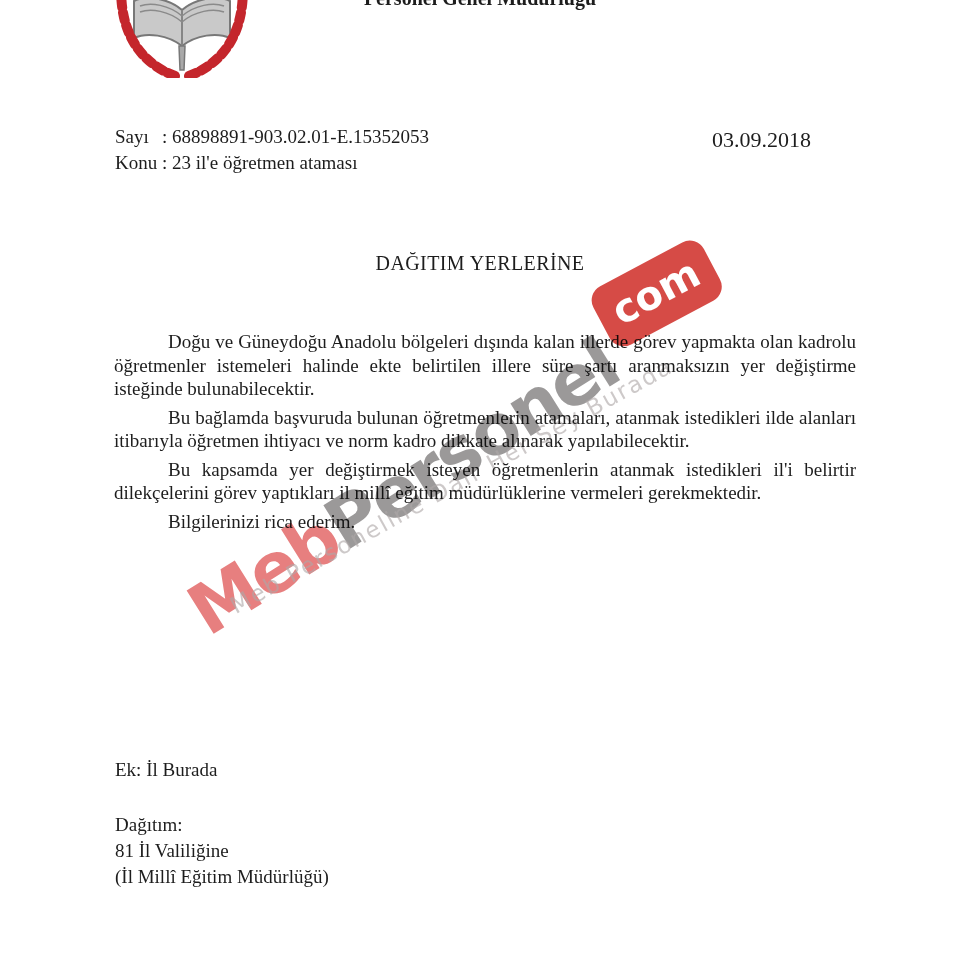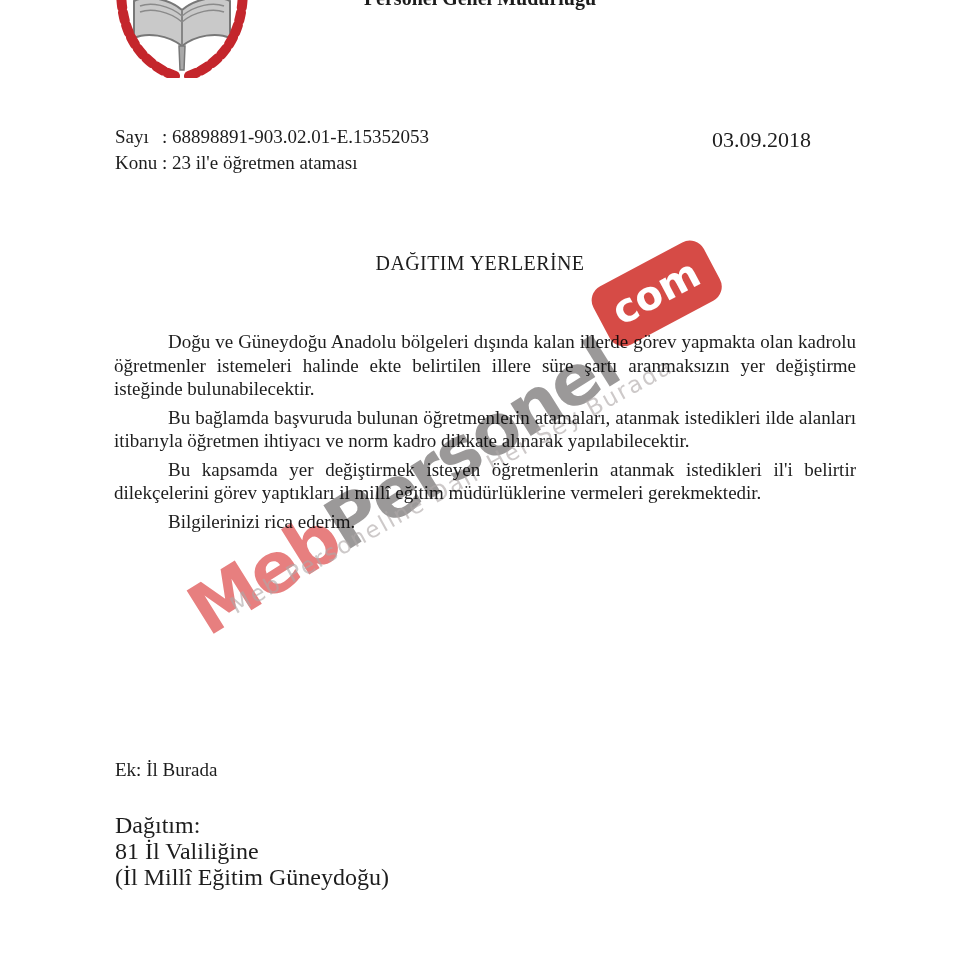--- a/index.html
+++ b/index.html
@@ -34,21 +34,21 @@
   .doc-title{position:absolute; left:0; top:252px; width:960px; text-align:center;
     font-size:20px; letter-spacing:0.4px;}
   
   .body{position:absolute; left:114px; top:330px; width:742px; font-size:19px;}
   .body p{margin:0 0 5px 0; text-indent:54px; text-align:justify; line-height:23.5px;}
   
   .signature{position:absolute; left:557px; top:629px; width:300px; text-align:center;
     font-size:19px; line-height:26px;}
   
   .attachment{position:absolute; left:115px; top:759px; font-size:19px;}
-  .distribution{position:absolute; left:115px; top:812px; font-size:24px; line-height:26px;}
+  .distribution{position:absolute; left:115px; top:812px; font-size:19px; line-height:26px;}
   
   .watermark{position:absolute; inset:0; pointer-events:none; mix-blend-mode:multiply;}
   .wm-main{
     position:absolute; left:150px; top:402px; width:600px; height:112px;
     display:flex; align-items:center; transform:rotate(-32deg);
     font-family:"DejaVu Sans","Liberation Sans",sans-serif; font-weight:bold;
     font-size:70px; letter-spacing:-2px; white-space:nowrap;
   }
   .wm-meb{color:var(--wm-red);}
   .wm-personel{color:var(--wm-gray);}
@@ -107,21 +107,21 @@
     <p>Bu bağlamda başvuruda bulunan öğretmenlerin atamaları, atanmak istedikleri ilde alanları itibarıyla öğretmen ihtiyacı ve norm kadro dikkate alınarak yapılabilecektir.</p>
     <p>Bu kapsamda yer değiştirmek isteyen öğretmenlerin atanmak istedikleri il'i belirtir dilekçelerini görev yaptıkları il millî eğitim müdürlüklerine vermeleri gerekmektedir.</p>
     <p>Bilgilerinizi rica ederim.</p>
   </div>
 
 
   <div class="attachment">Ek: İl Burada</div>
   <div class="distribution">
     <div>Dağıtım:</div>
     <div>81 İl Valiliğine</div>
-    <div>(İl Millî Eğitim Güneydoğu)</div>
+    <div>(İl Millî Eğitim Müdürlüğü)</div>
   </div>
 
   <div class="watermark">
     <div class="wm-main">
       <span class="wm-meb">Meb</span>
         <span class="wm-personel">Personel</span>
         <span class="wm-badge">com</span>
     </div>
     <div class="wm-tagline">Meb Personeline Dair Her Şey Burada</div>
   </div>

